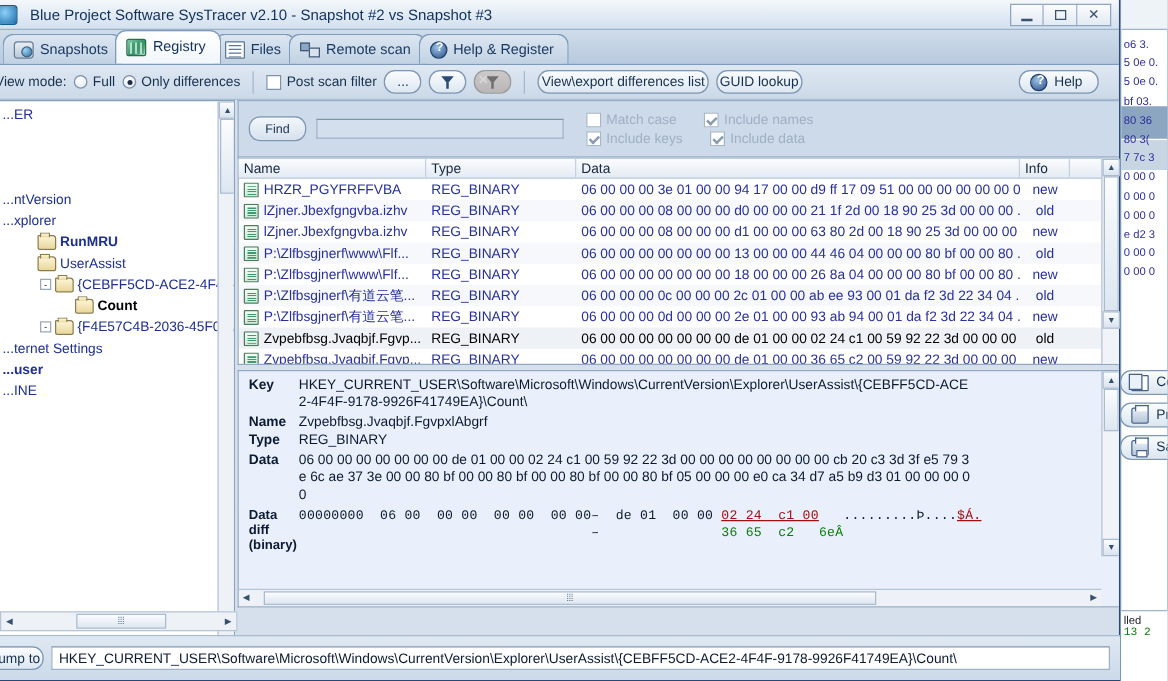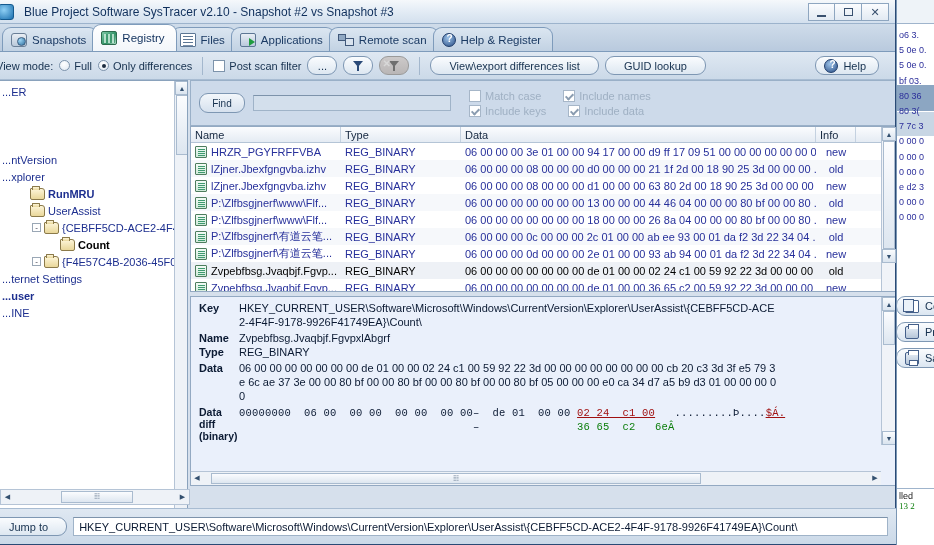--- a/index.html
+++ b/index.html
@@ -28,21 +28,21 @@
     position:absolute; left:2px; top:28px; width:36px;
     font-family:"Liberation Sans", sans-serif; font-size:9px; color:#2c2f9b;
     line-height:15.2px; white-space:nowrap; overflow:hidden;
   }
   .bgw-hex div { overflow:hidden; }
   .bgw-bot {
     position:absolute; left:0; top:488px; width:38px; height:57px;
     background:#ffffff; border-top:1px solid #9fb4cc;
     font-size:9px; color:#222; padding:2px;
   }
-  .bgw-green { color:#0a7d0a; font-family:Liberation Serif, serif; font-size:9px; }
+  .bgw-green { color:#0a7d0a; font-family:Liberation Mono, monospace; font-size:9px; }
   .bgw-band1 { position:absolute; left:0; top:85px; width:38px; height:26px; background:#8ca6c2; }
   .bgw-band2 { position:absolute; left:0; top:112px; width:38px; height:24px; background:#c8d6e4; }
 
   
   .win {
     position: absolute; left: 0; top: 0; width: 896px; height: 545px;
     background: #d6e0ec;
     border: 1px solid #2a4a75;
     border-top: none; border-left: none;
   }
@@ -133,21 +133,21 @@
   .chk.on::after{
     content:''; position:absolute; left:2px; top:5px; width:3px; height:6px;
     border:solid #16314f; border-width:0 2px 2px 0; transform:rotate(45deg); top:1px; left:3px;
   }
   .rgroup { display:flex; align-items:center; gap:4px; white-space:nowrap; }
   .sep { width:1px; height:18px; background:#a3b7cd; margin:0 4px; }
   .btn {
     height: 19px; border:1px solid #7e97b3; border-radius: 9px;
     background: linear-gradient(180deg,#fafcfe,#dde7f1);
     color:#16314f; font-size:11px; display:flex; align-items:center; justify-content:center;
-    padding: 0 18px; white-space:nowrap;
+    padding: 0 2px; white-space:nowrap;
   }
   .btn.sq { border-radius: 9px; padding: 0 7px; }
   .btn.dis { background: linear-gradient(180deg,#ccc9c9,#b9b6b6); border-color:#9a9a9a; color:#7c7c7c; }
   .funnel { width:10px; height:10px; position:relative; }
   .funnel::before {
     content:''; position:absolute; left:0; top:0; width:0; height:0;
     border-left:5px solid transparent; border-right:5px solid transparent; border-top:6px solid #2a4a78;
   }
   .funnel::after { content:''; position:absolute; left:4px; top:5px; width:2px; height:5px; background:#2a4a78; }
   .funnel.dis::before { border-top-color:#6f6f6f; }
@@ -336,24 +336,20 @@
         </div>
         <div class="tab active">
           <span class="tabico ico-reg"></span>
           <span>Registry</span>
         </div>
         <div class="tab">
           <span class="tabico ico-file"></span>
           <span>Files</span>
         </div>
         <div class="tab">
-          <span class="tabico ico-app"></span>
-          <span>Applications</span>
-        </div>
-        <div class="tab">
           <span class="tabico ico-net"></span>
           <span>Remote scan</span>
         </div>
         <div class="tab">
           <span class="tabico ico-help"></span>
           <span>Help &amp; Register</span>
         </div>
       </div>
 
     <div class="toolbar">

